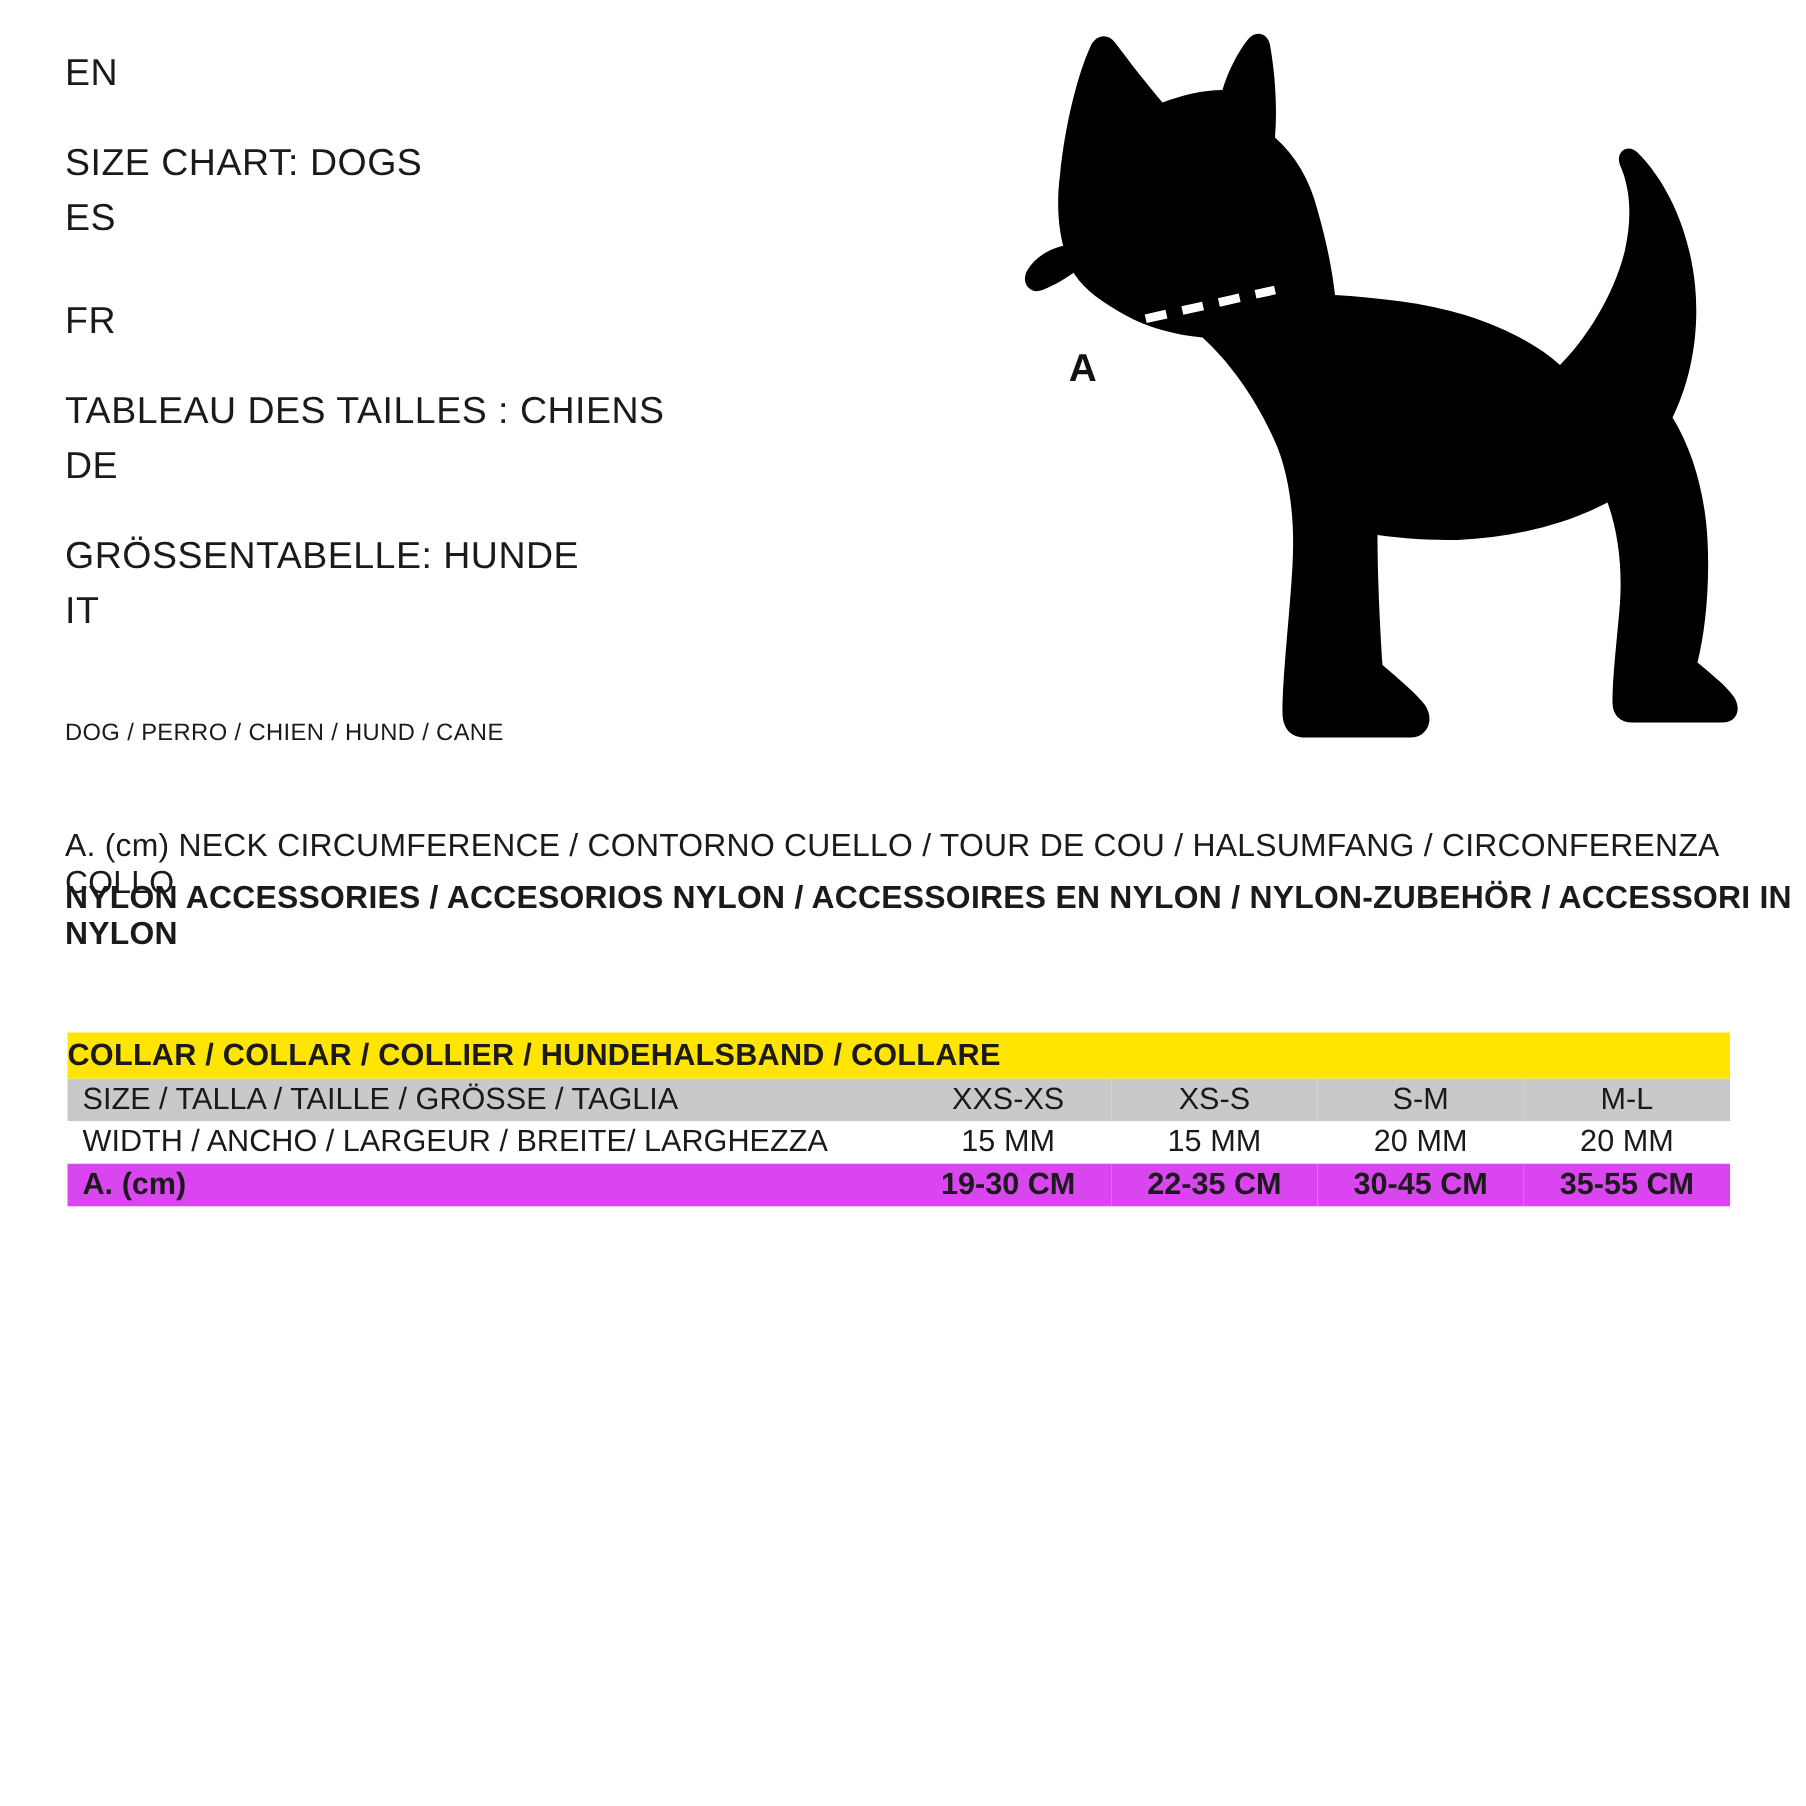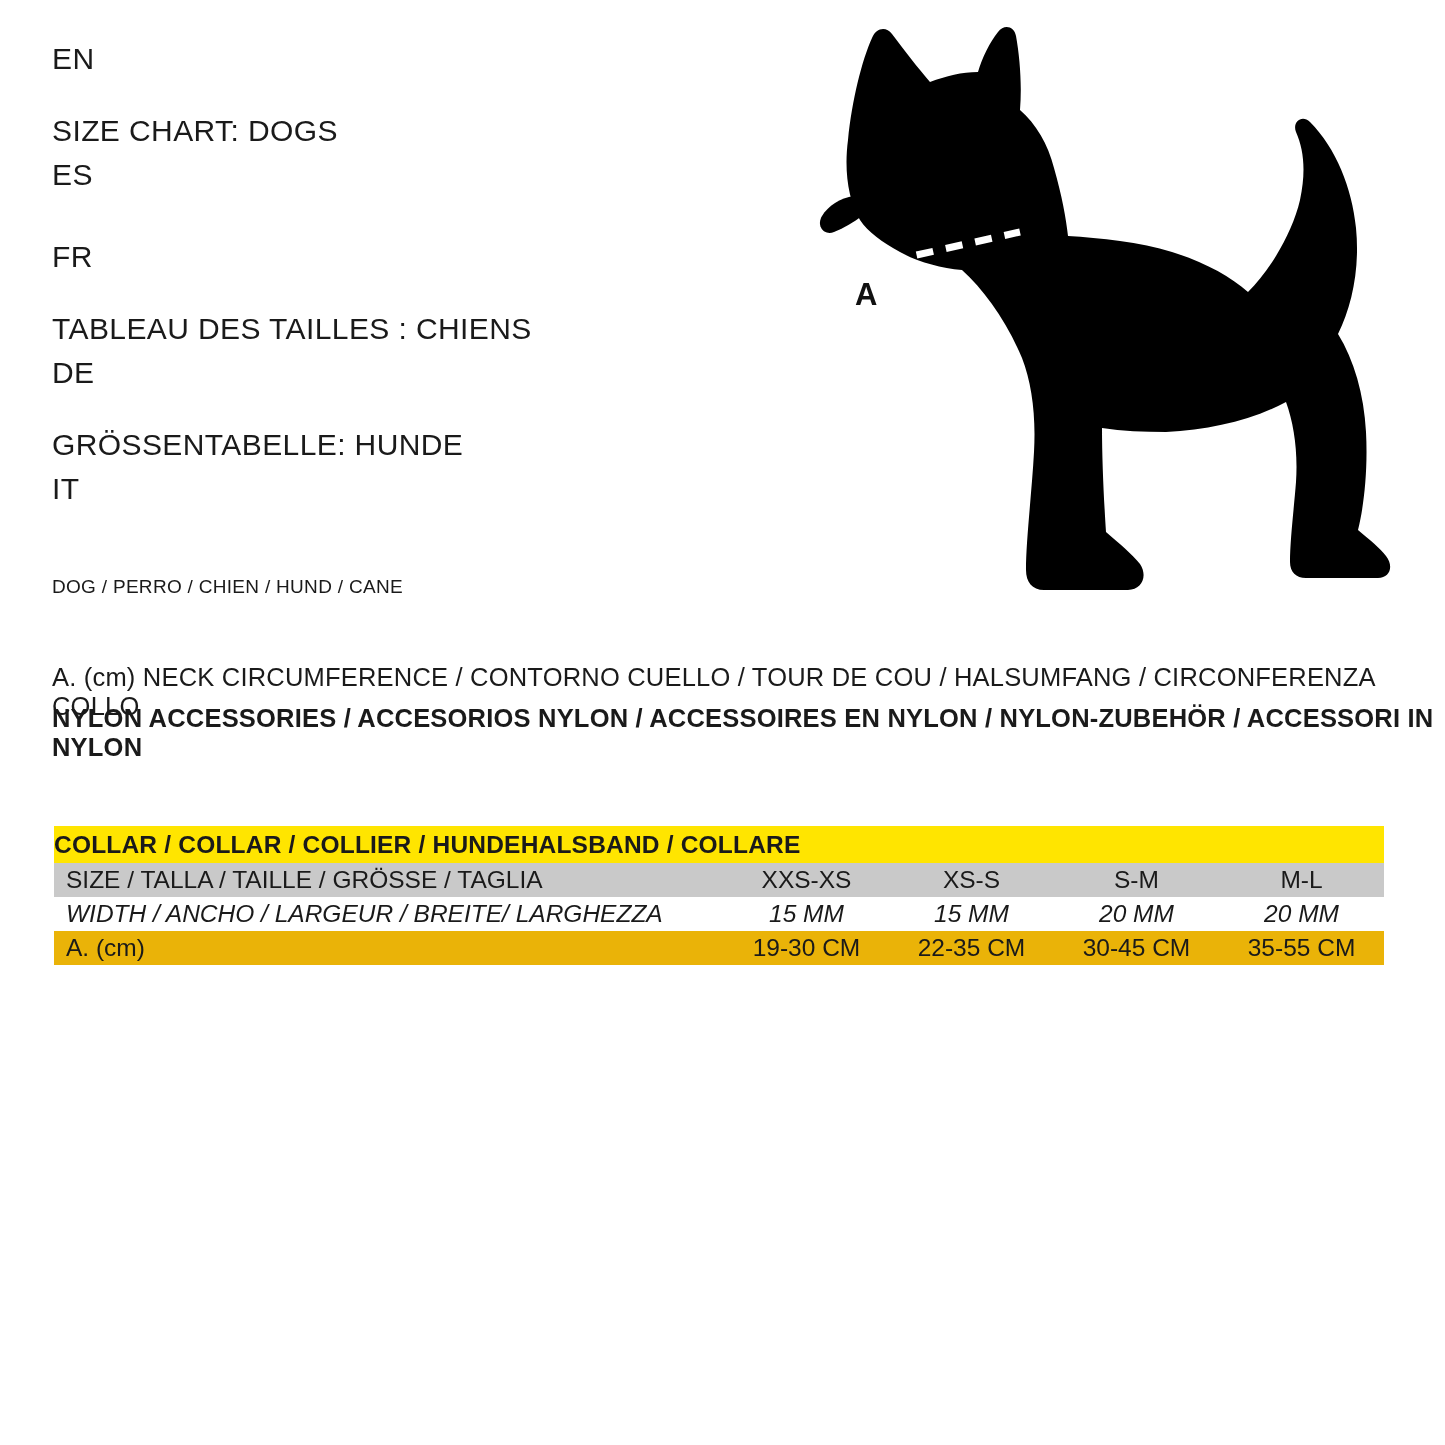--- a/index.html
+++ b/index.html
@@ -106,24 +106,24 @@
     background: #ffe500;
     font-weight: 700;
     letter-spacing: 0.2px;
     height: 37px !important;
   }
   .row-head td {
     background: #c9c9c9;
   }
   .row-alt td {
     background: #ffffff;
-    font-style: italic;
   }
   .row-plain td {
-    background: #eab308;
+    background: #d946ef;
+    font-weight: bold;
   }
   .cell-label {
     padding-left: 12px !important;
     text-align: left;
     white-space: nowrap;
   }
   .cell-val {
     text-align: center;
   }
 </style>

